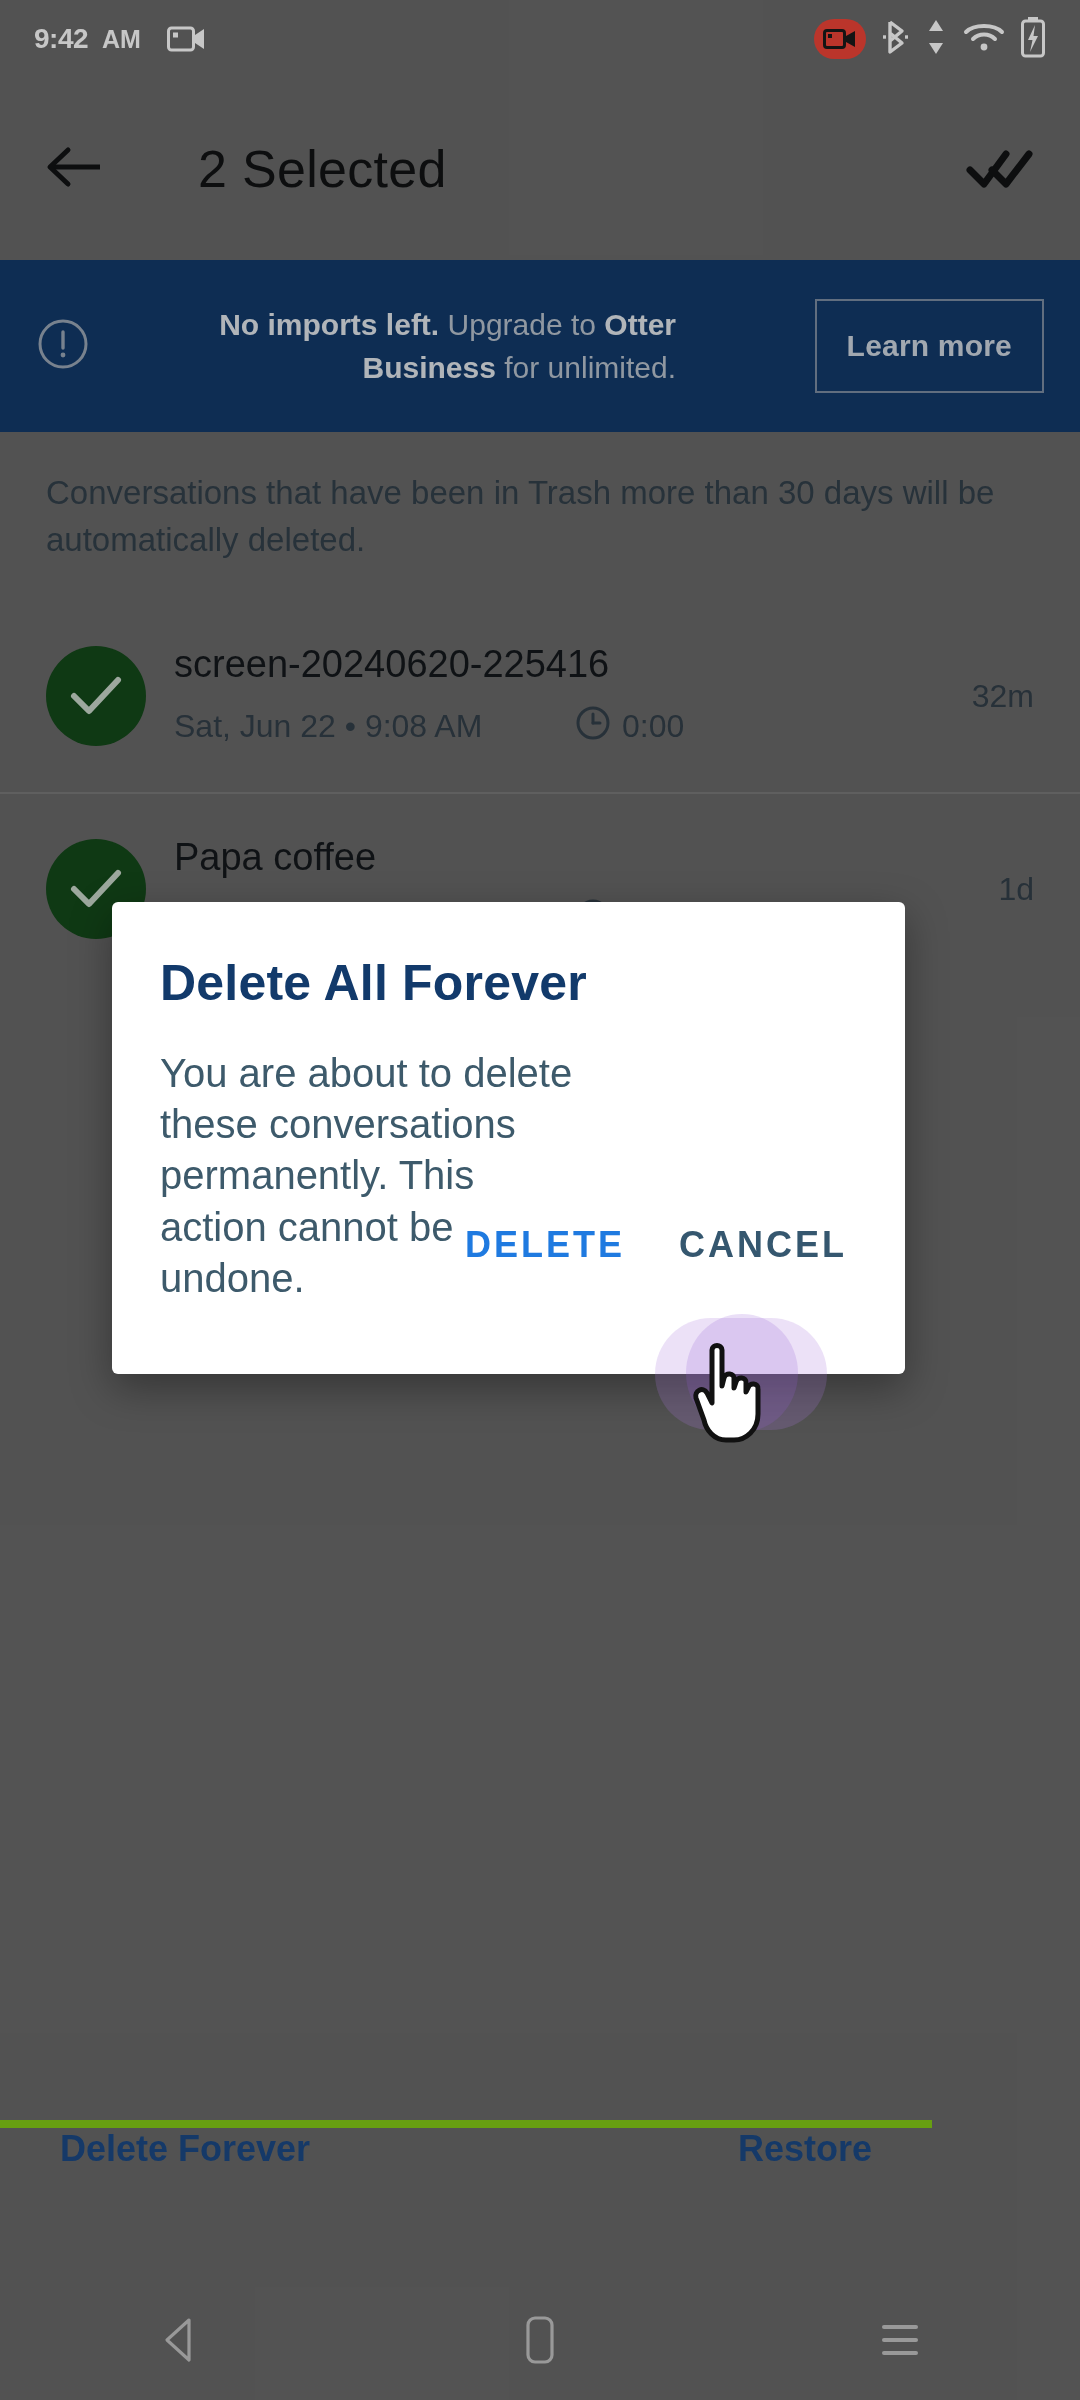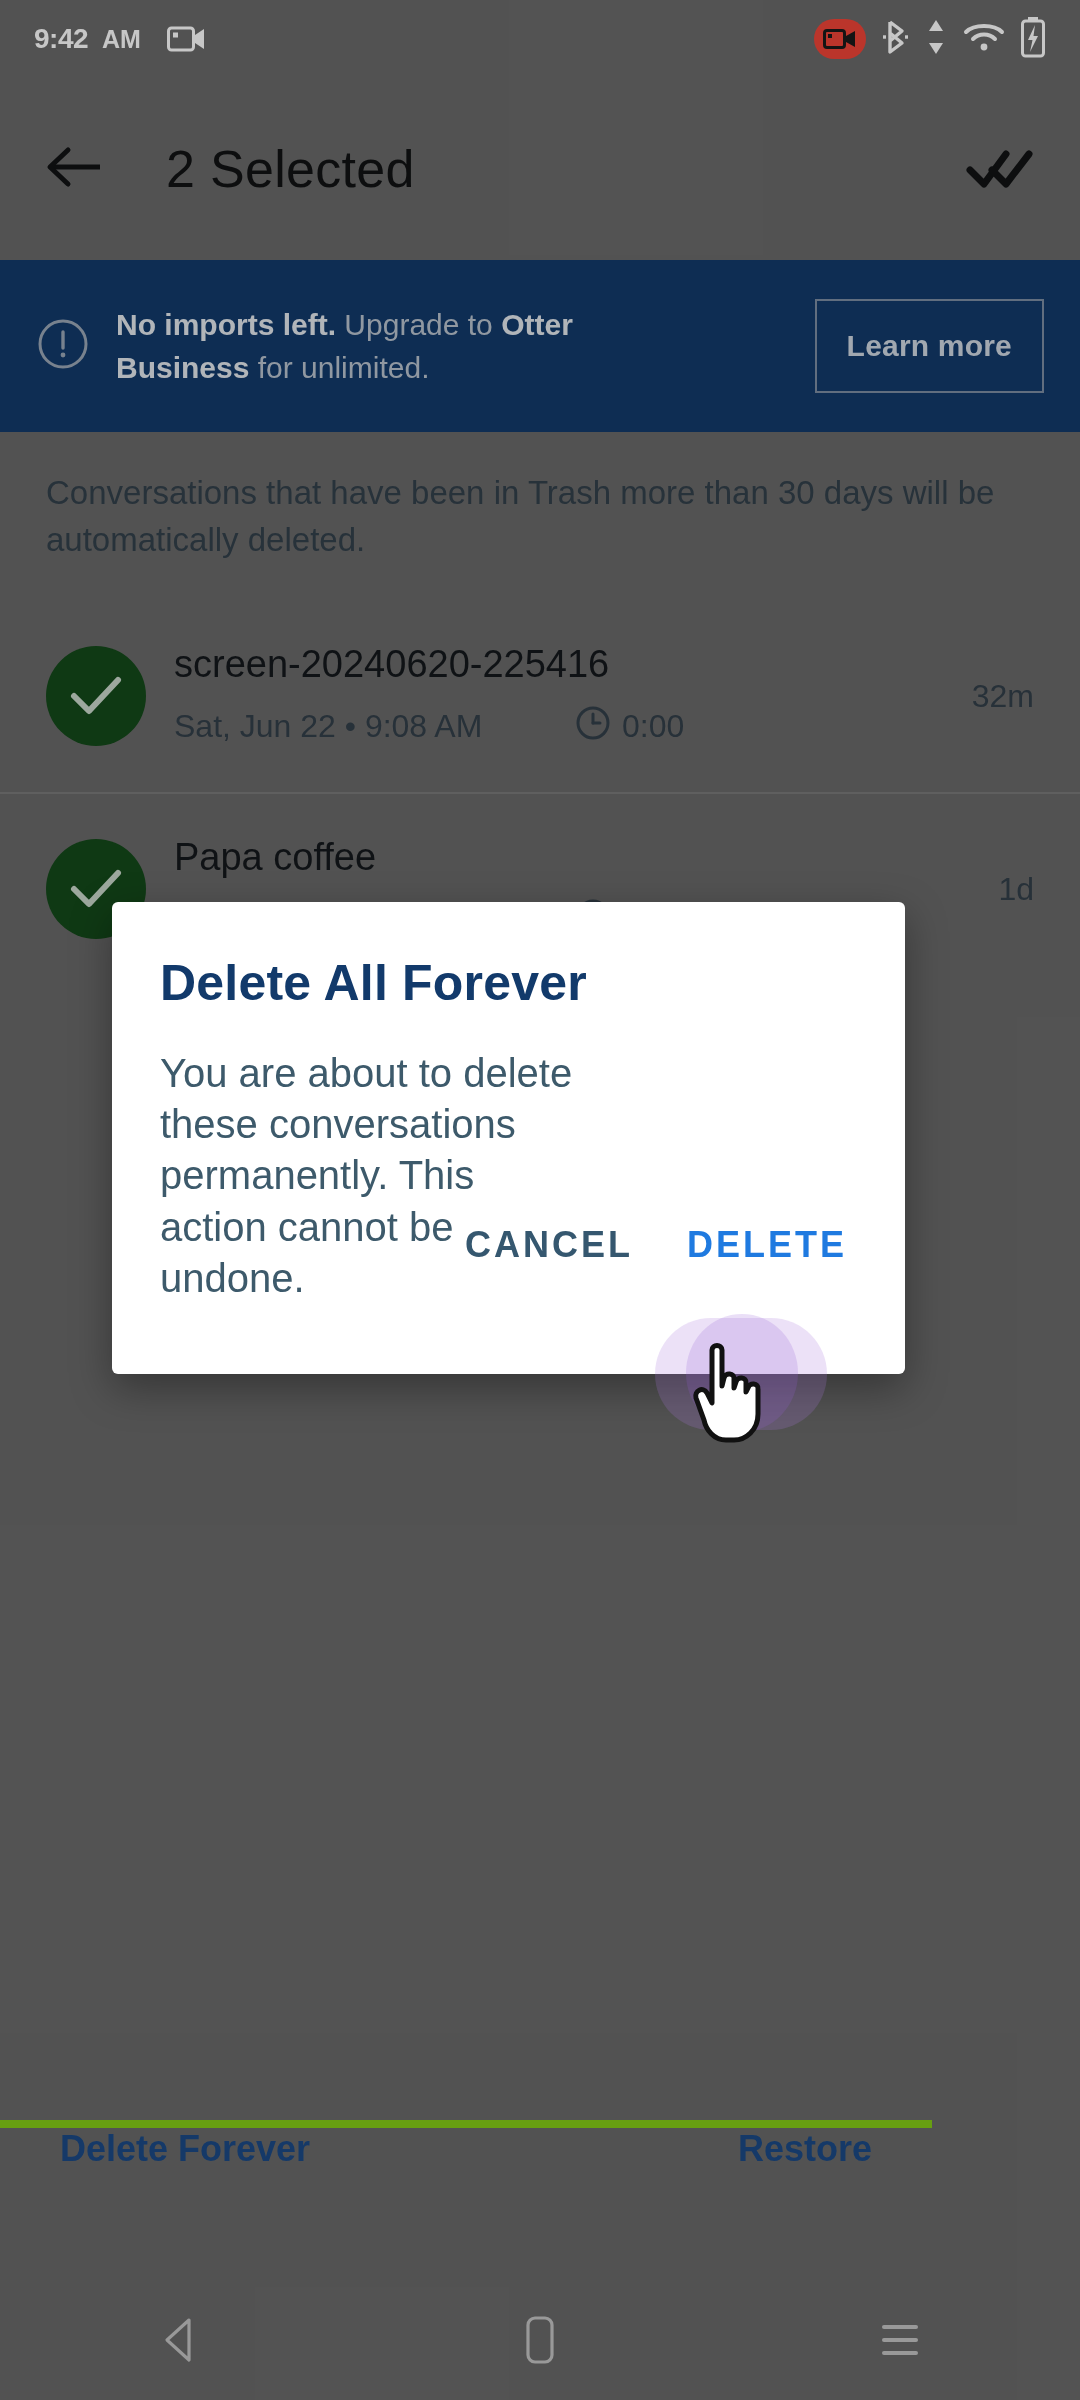--- a/index.html
+++ b/index.html
@@ -52,36 +52,37 @@
 
   
   .app-bar {
     position: absolute; top: 78px; left: 0;
     width: 1080px; height: 182px;
     display: flex; align-items: center;
     padding: 0 46px;
   }
   .app-bar-title {
     color: #111314; font-size: 52px;
-    margin-left: 62px; letter-spacing: 0.3px;
+    margin-left: 94px; letter-spacing: 0.3px;
   }
   .app-bar-action { margin-left: auto; display: flex; }
 
   
   .banner {
     position: absolute; top: 260px; left: 0;
     width: 1080px; height: 172px;
     background: #123a6b;
     display: flex; align-items: center;
     padding: 0 36px;
   }
   .banner-icon { flex: 0 0 auto; margin-right: 26px; }
   .banner-text {
     color: #b9c3cf; font-size: 30px; line-height: 1.45;
     max-width: 560px;
+    text-align: right;
   }
   .banner-text b { color: #e3e8ee; font-weight: 700; }
   .banner-btn {
     margin-left: auto;
     border: 2px solid #7d8ea3;
     border-radius: 0;
     color: #cfd8e2; font-size: 30px; font-weight: 700;
     padding: 28px 30px;
     background: transparent;
     letter-spacing: 0.2px;
@@ -383,22 +384,22 @@
 
   <div class="scrim"></div>
 
   <div class="ripple-pill"></div>
   <div class="ripple-circle"></div>
 
   <div class="dialog">
     <div class="dialog-title">Delete All Forever</div>
     <div class="dialog-body">You are about to delete these conversations permanently. This action cannot be undone.</div>
     <div class="dialog-actions">
+      <button class="dlg-btn dlg-delete">DELETE</button>
       <button class="dlg-btn dlg-cancel">CANCEL</button>
-      <button class="dlg-btn dlg-delete">DELETE</button>
     </div>
   </div>
 
   <div class="cursor" style="left: 690px; top: 1340px;">
     <svg width="88" height="110" viewBox="0 0 88 110" style="position:absolute; left:0; top:0; transform: translate(0,0);">
       <g transform="translate(0,0)">
         <path d="M22 10 C22 4 32 4 32 10 L32 46 L34 38 C35 32 45 33 44 39 L44 48 L46 42 C47 36 57 37 56 43 L56 52 L58 48 C59 42 69 43 68 49 L68 74 C68 90 56 100 44 100 L36 100 C24 100 16 90 14 80 L6 58 C4 51 13 46 17 53 L22 63 Z" fill="#ffffff" stroke="#111111" stroke-width="5" stroke-linejoin="round"></path>
       </g>
     </svg>
   </div>

